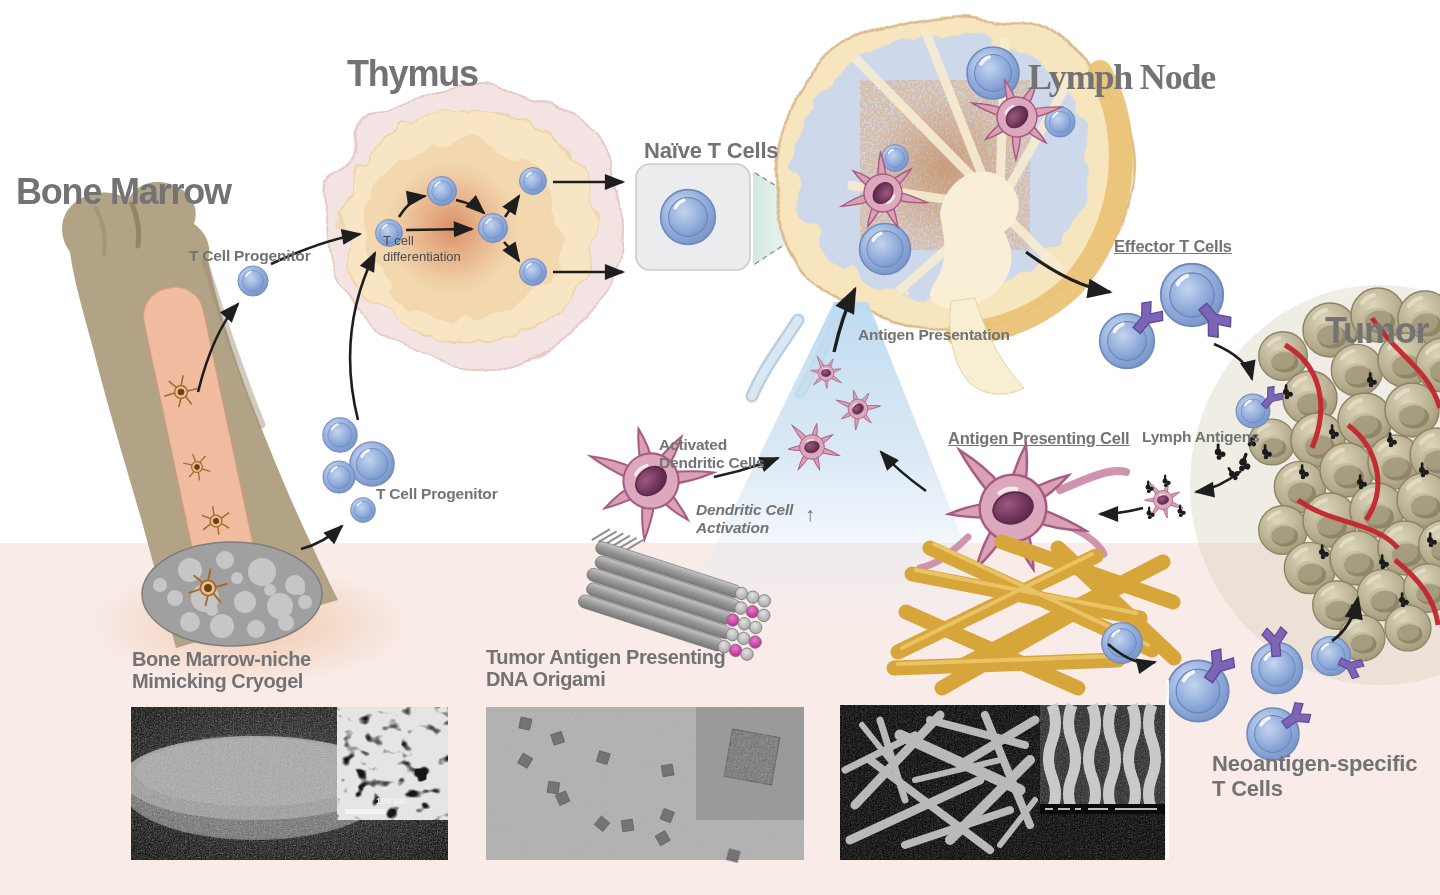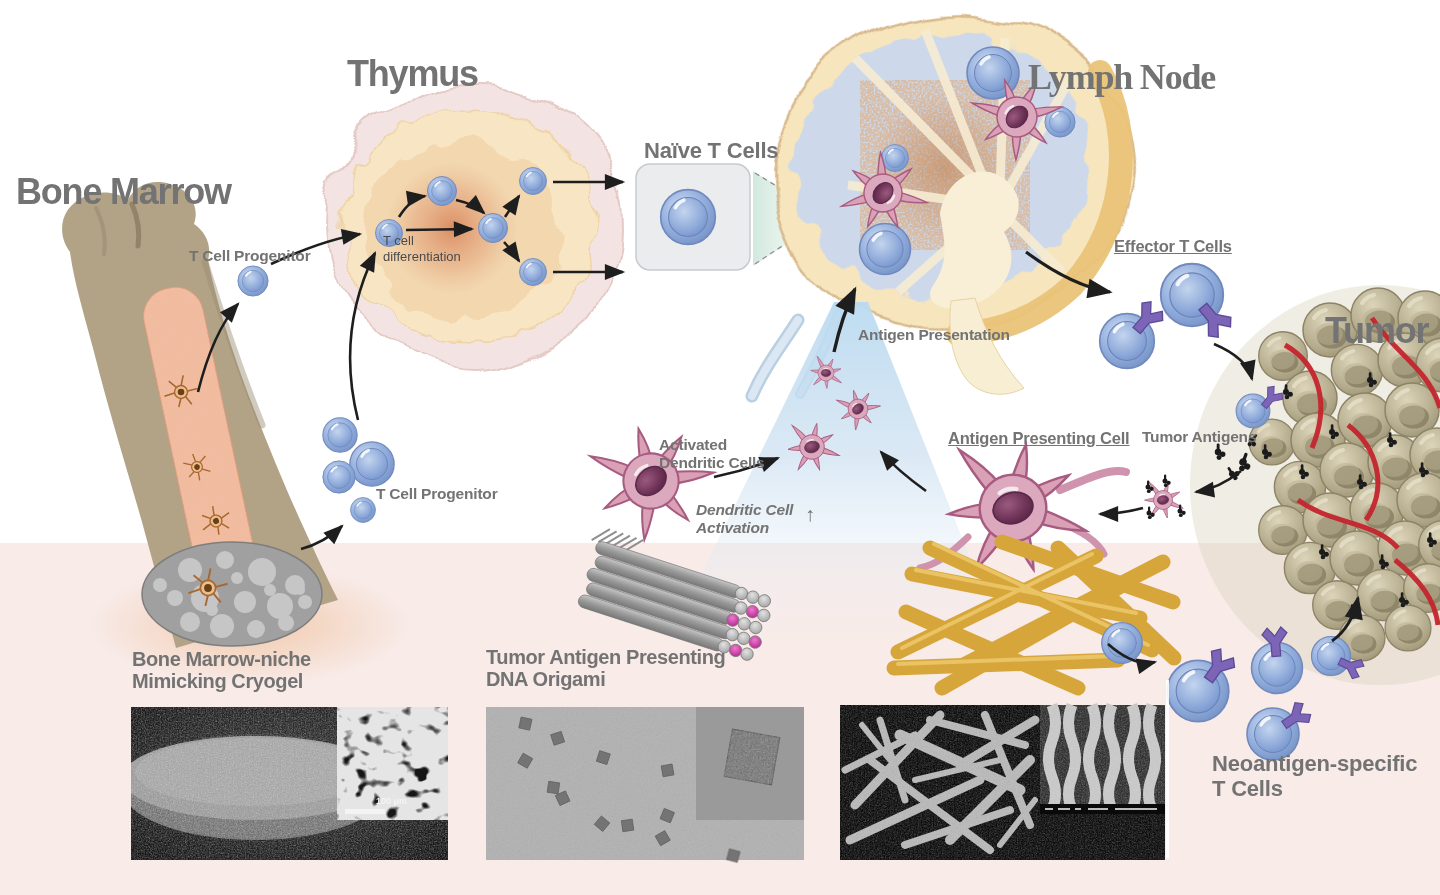--- a/index.html
+++ b/index.html
@@ -562,21 +562,21 @@
 <div class="lbl diff" style="left:383px;top:233px;width:125px;">T cell
 differentiation</div>
 <div class="lbl sm2" style="left:1114px;top:237px;">Effector T Cells</div>
 <div class="lbl sm" style="left:858px;top:326px;">Antigen Presentation</div>
 <div class="lbl sm" style="left:659px;top:392px;margin-top:44px;">Activated
 Dendritic Cells</div>
 <div class="lbl sm2" style="left:948px;top:429px;">Antigen Presenting Cell</div>
 <div class="lbl sm" style="left:696px;top:501px;font-style:italic;">Dendritic Cell
 Activation</div>
 <div class="lbl upA" style="left:805px;top:503px;">↑</div>
-<div class="lbl sm" style="left:1142px;top:428px;">Tumor Antigens</div>
+<div class="lbl sm" style="left:1142px;top:428px;">Lymph Antigens</div>
 <div class="lbl naive" style="left:1204px;top:752px;margin-left:8px;">Neoantigen-specific
 T Cells</div>
 
 <div class="lbl md" style="left:486px;top:646px;">Tumor Antigen Presenting
 DNA Origami</div>
 <div class="lbl md" style="left:132px;top:648px;">Bone Marrow-niche
 Mimicking Cryogel</div>
 <div class="scaleLbl lbl" style="left:344px;top:796px;">100 μm</div>
 
 </div>

